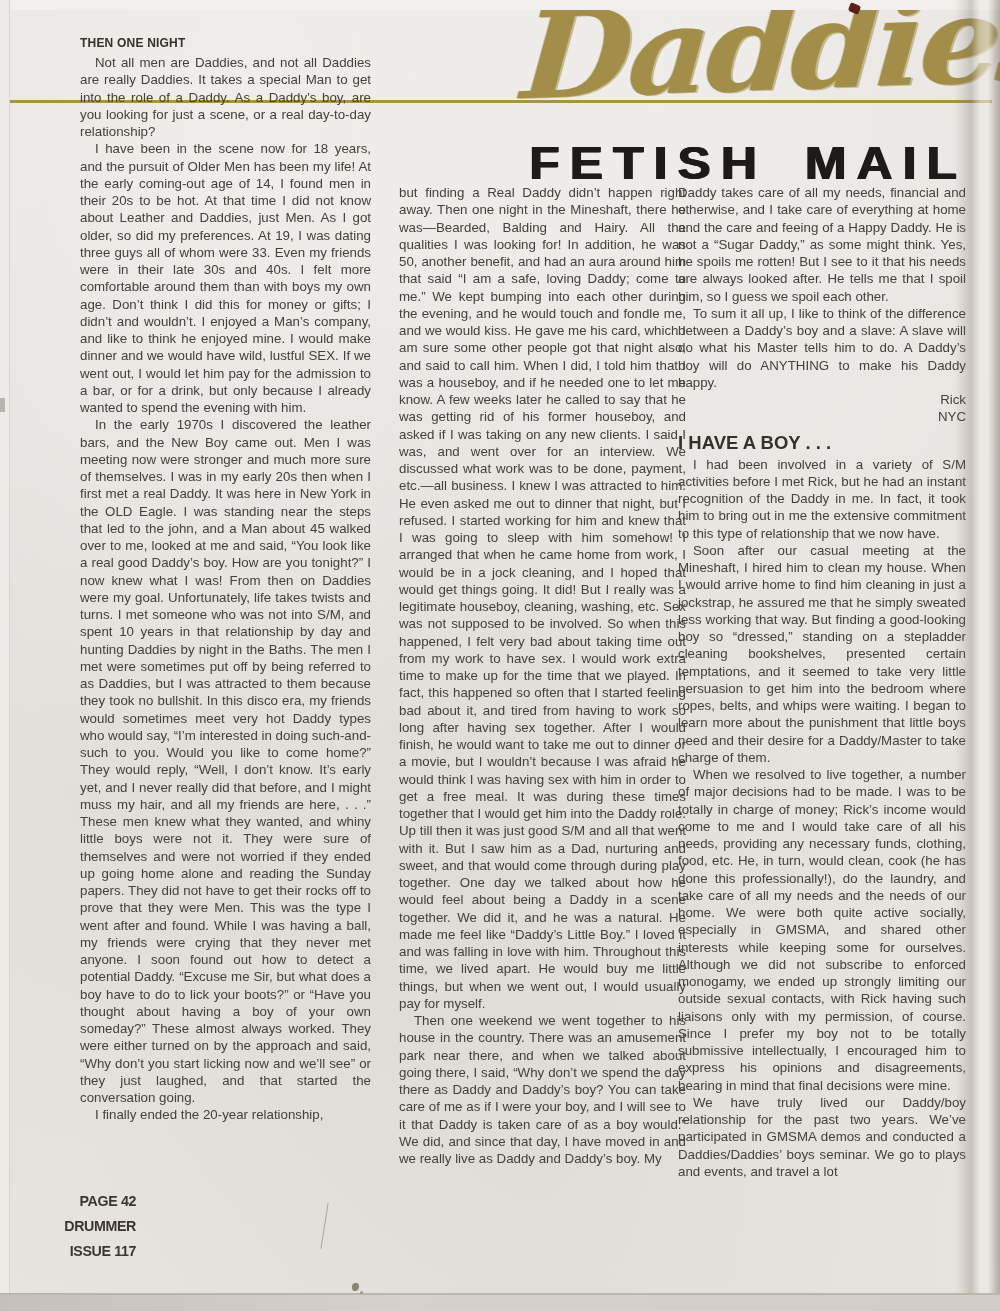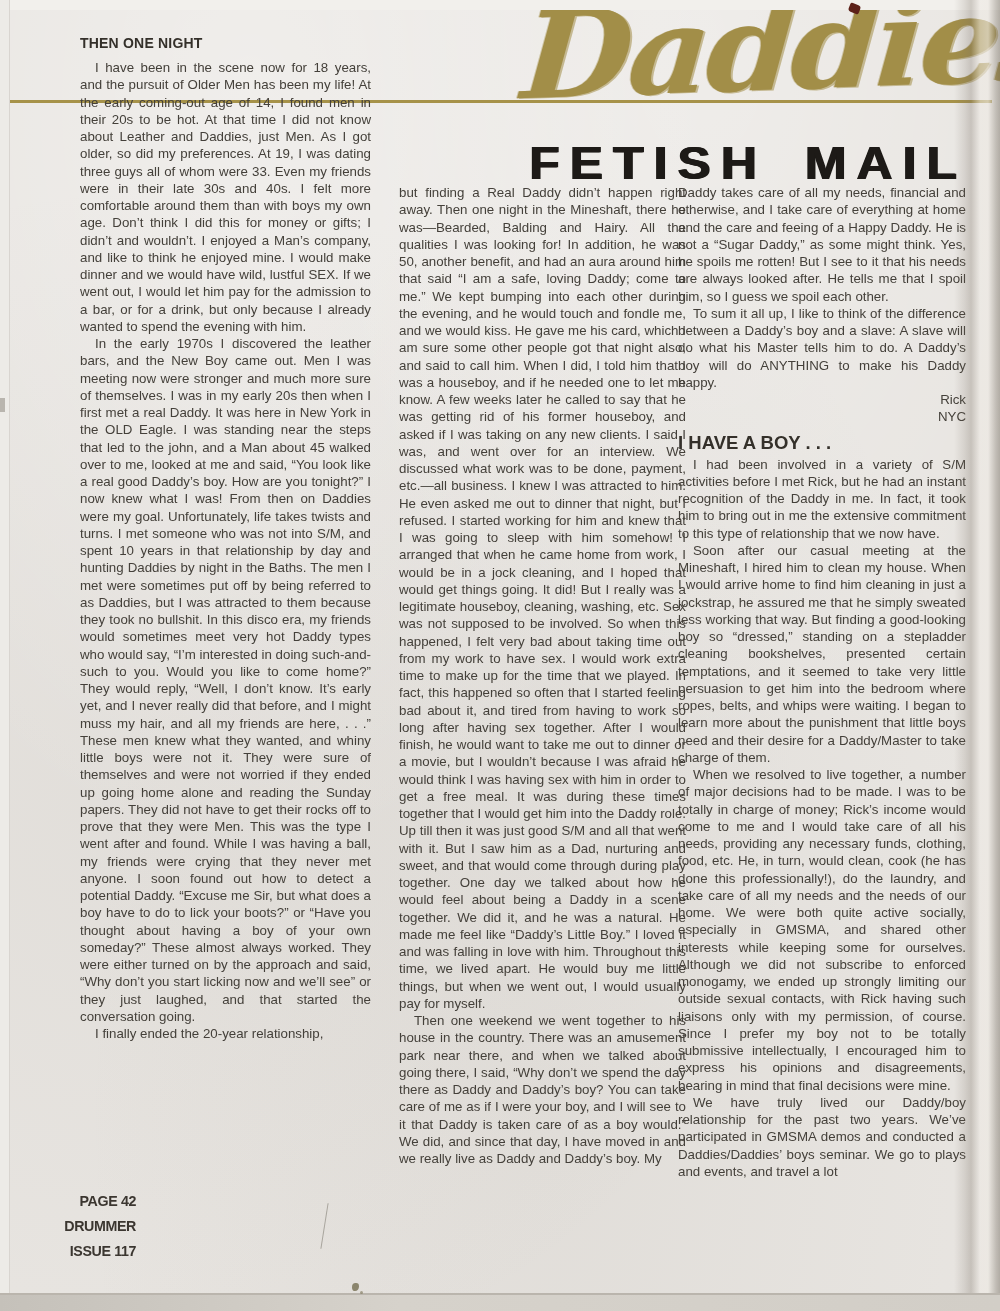--- a/index.html
+++ b/index.html
@@ -46,21 +46,21 @@
     transform: scaleY(0.92); transform-origin:left top;
   }
 
   
   .col { position:absolute; z-index:2; color:#44403a; font-size:13.3px; line-height:17.25px; text-align:justify; }
   .col p { margin:0; }
   .col p.indent { text-indent:15px; }
   .col-1 { left:80px;  top:33px;  width:291px; }
   .col-2 { left:379px; top:184px; width:287px;margin-left:20px; }
   .col-3 { left:678px; top:184px; width:288px; }
-  .art-heading { font-weight:bold; font-size:14px; line-height:21px; color:#34302a; letter-spacing:.2px; text-align:left; margin-bottom:5px; }
+  .art-heading { font-weight:bold; font-size:12px; line-height:21px; color:#34302a; letter-spacing:.2px; text-align:left; }
   .section-heading { font-weight:bold; font-size:18.5px; line-height:20px; color:#34302a; text-align:left; margin:7px 0 3px 0; }
   .signature { text-align:right; }
 
   
   .footer {
     position:absolute; left:0px; top:1188px; width:136px; z-index:2;
     text-align:right; font-weight:bold; font-size:15px; line-height:25px;
     color:#3b3630; letter-spacing:-0.4px;
     transform: scaleX(0.95); transform-origin:100% 0;
   }
@@ -81,20 +81,21 @@
 
   <div class="masthead">
     <div class="script-title">Daddies</div>
     <div class="subtitle">FETISH MAIL</div>
   </div>
 
   <div class="col col-1">
     <div class="art-heading">
       <div>THEN ONE NIGHT</div>
     </div>
+    <p class="indent">Not all men are Daddies, and not all Daddies are really Daddies. It takes a special Man to get into the role of a Daddy. As a Daddy’s boy, are you looking for just a scene, or a real day-to-day relationship?</p>
     <p class="indent">I have been in the scene now for 18 years, and the pursuit of Older Men has been my life! At the early coming-out age of 14, I found men in their 20s to be hot. At that time I did not know about Leather and Daddies, just Men. As I got older, so did my preferences. At 19, I was dating three guys all of whom were 33. Even my friends were in their late 30s and 40s. I felt more comfortable around them than with boys my own age. Don’t think I did this for money or gifts; I didn’t and wouldn’t. I enjoyed a Man’s company, and like to think he enjoyed mine. I would make dinner and we would have wild, lustful SEX. If we went out, I would let him pay for the admission to a bar, or for a drink, but only because I already wanted to spend the evening with him.</p>
     <p class="indent">In the early 1970s I discovered the leather bars, and the New Boy came out. Men I was meeting now were stronger and much more sure of themselves. I was in my early 20s then when I first met a real Daddy. It was here in New York in the OLD Eagle. I was standing near the steps that led to the john, and a Man about 45 walked over to me, looked at me and said, “You look like a real good Daddy’s boy. How are you tonight?” I now knew what I was! From then on Daddies were my goal. Unfortunately, life takes twists and turns. I met someone who was not into S/M, and spent 10 years in that relationship by day and hunting Daddies by night in the Baths. The men I met were sometimes put off by being referred to as Daddies, but I was attracted to them because they took no bullshit. In this disco era, my friends would sometimes meet very hot Daddy types who would say, “I’m interested in doing such-and-such to you. Would you like to come home?” They would reply, “Well, I don’t know. It’s early yet, and I never really did that before, and I might muss my hair, and all my friends are here, . . .” These men knew what they wanted, and whiny little boys were not it. They were sure of themselves and were not worried if they ended up going home alone and reading the Sunday papers. They did not have to get their rocks off to prove that they were Men. This was the type I went after and found. While I was having a ball, my friends were crying that they never met anyone. I soon found out how to detect a potential Daddy. “Excuse me Sir, but what does a boy have to do to lick your boots?” or “Have you thought about having a boy of your own someday?” These almost always worked. They were either turned on by the approach and said, “Why don’t you start licking now and we’ll see” or they just laughed, and that started the conversation going.</p>
     <p class="indent">I finally ended the 20-year relationship,</p>
   </div>
 
   <div class="col col-2">
     <p>but finding a Real Daddy didn’t happen right away. Then one night in the Mineshaft, there he was—Bearded, Balding and Hairy. All the qualities I was looking for! In addition, he was 50, another benefit, and had an aura around him that said “I am a safe, loving Daddy; come to me.” We kept bumping into each other during the evening, and he would touch and fondle me, and we would kiss. He gave me his card, which I am sure some other people got that night also, and said to call him. When I did, I told him that I was a houseboy, and if he needed one to let me know. A few weeks later he called to say that he was getting rid of his former houseboy, and asked if I was taking on any new clients. I said I was, and went over for an interview. We discussed what work was to be done, payment, etc.—all business. I knew I was attracted to him. He even asked me out to dinner that night, but I refused. I started working for him and knew that I was going to sleep with him somehow! I arranged that when he came home from work, I would be in a jock cleaning, and I hoped that would get things going. It did! But I really was a legitimate houseboy, cleaning, washing, etc. Sex was not supposed to be involved. So when this happened, I felt very bad about taking time out from my work to have sex. I would work extra time to make up for the time that we played. In fact, this happened so often that I started feeling bad about it, and tired from having to work so long after having sex together. After I would finish, he would want to take me out to dinner or a movie, but I wouldn’t because I was afraid he would think I was having sex with him in order to get a free meal. It was during these times together that I would get him into the Daddy role. Up till then it was just good S/M and all that went with it. But I saw him as a Dad, nurturing and sweet, and that would come through during play together. One day we talked about how he would feel about being a Daddy in a scene together. We did it, and he was a natural. He made me feel like “Daddy’s Little Boy.” I loved it and was falling in love with him. Throughout this time, we lived apart. He would buy me little things, but when we went out, I would usually pay for myself.</p>
     <p class="indent">Then one weekend we went together to his house in the country. There was an amusement park near there, and when we talked about going there, I said, “Why don’t we spend the day there as Daddy and Daddy’s boy? You can take care of me as if I were your boy, and I will see to it that Daddy is taken care of as a boy would.” We did, and since that day, I have moved in and we really live as Daddy and Daddy’s boy. My</p>
   </div>
 

